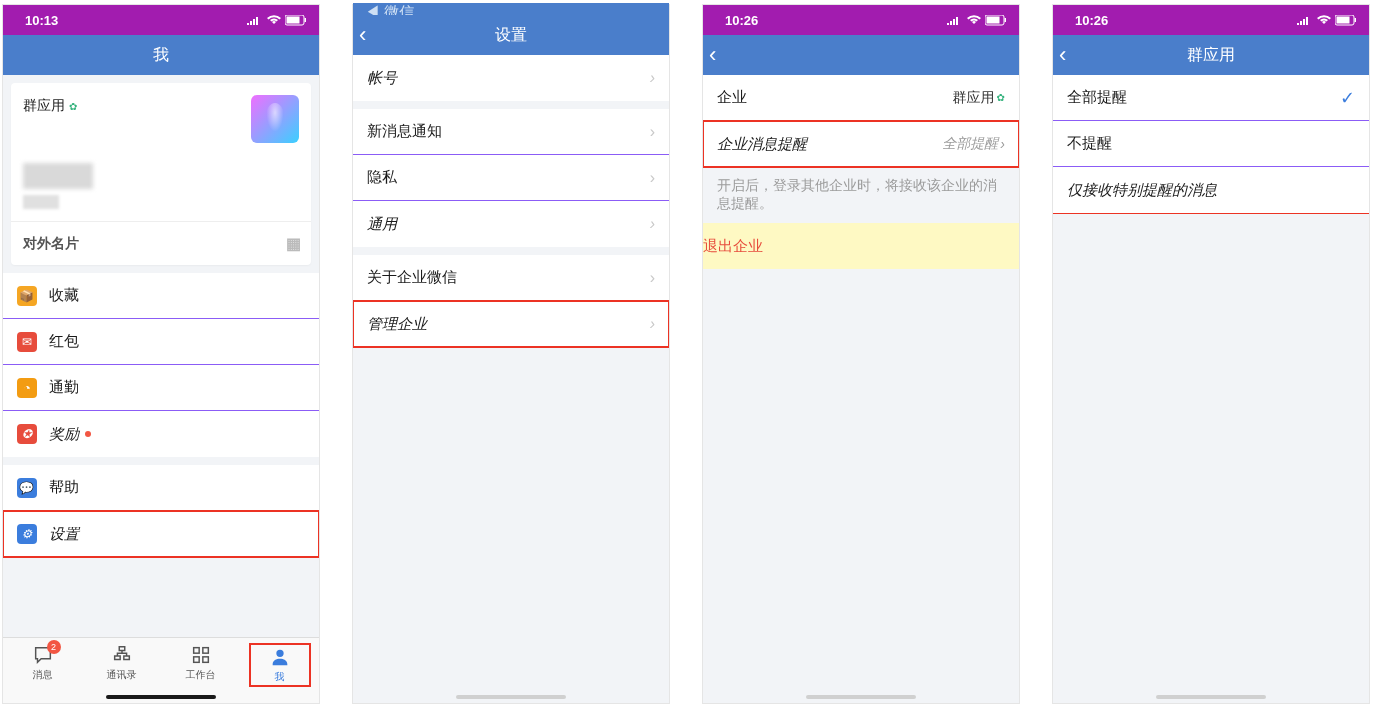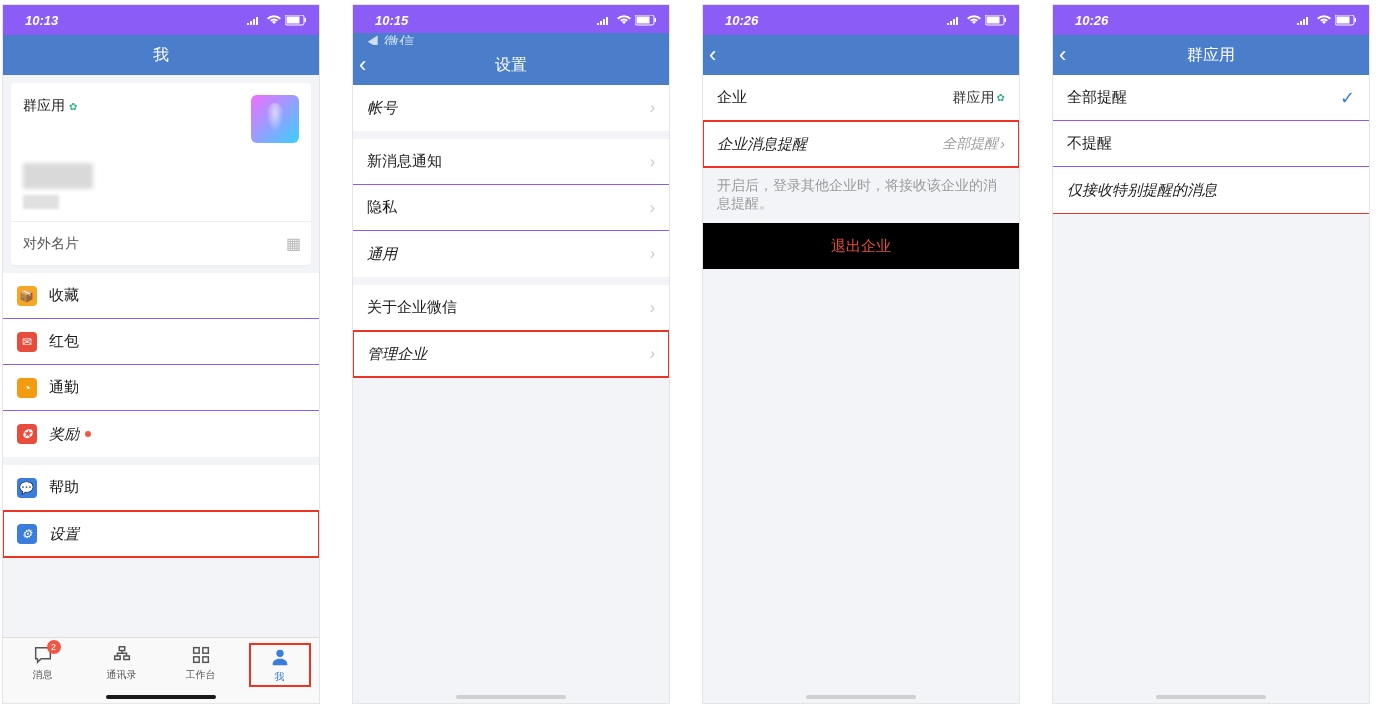--- a/index.html
+++ b/index.html
@@ -25,21 +25,21 @@
     .status-bar {
       height: 30px;
       display: flex;
       align-items: center;
       justify-content: space-between;
       padding: 0 12px 0 22px;
       color: #fff;
       font-size: 13px;
       font-weight: 600;
     }
-    .status-bar.blue { background: #8b5cf6; font-style: italic; }
+    .status-bar.blue { background: #a21caf; }
     .status-right { display: flex; align-items: center; gap: 4px; }
     .sub-return {
       font-size: 15px;
       color: #cfe0f4;
       padding-left: 12px;
       margin-top: -2px;
       background: #4a7ecb;
       height: 12px;
     }
     
@@ -92,21 +92,21 @@
       width: 36px; height: 14px;
       background: #e0e0e0;
       filter: blur(1.5px);
       margin-bottom: 12px;
     }
     .ext-card-row {
       border-top: 1px solid #eee;
       margin: 0 -12px;
       padding: 12px;
       display: flex; justify-content: space-between; align-items: center;
-      color: #555; font-size: 14px;
+      color: #555; font-size: 14px; font-weight: bold;
     }
     .qr { color: #bbb; font-size: 16px; letter-spacing: -2px; }
     .list { background: #fff; margin-top: 8px; }
     .list.nomargin { margin-top: 0; }
     .row {
       display: flex; align-items: center;
       height: 46px;
       padding: 0 14px;
       border-bottom: 1px solid #8b5cf6;
       font-size: 15px;
@@ -118,22 +118,22 @@
     .row .secondary { margin-left: auto; color: #9b9b9b; font-size: 14px; display:flex; align-items:center; gap:2px;}
     .icon {
       width: 20px; height: 20px; border-radius: 4px;
       margin-right: 12px; display: inline-flex; align-items:center; justify-content:center;
       color: #fff; font-size: 12px;
     }
     .dot { width:6px; height:6px; border-radius:50%; background:#f25643; margin-left:6px; }
     .hl-red { outline: 2px solid #ec3324; outline-offset: -1px; }
     .helper-text { font-size: 14px; color: #9b9b9b; padding: 10px 14px; }
     .danger-row {
-      display:flex; justify-content:center; align-items:center;
-      height:46px; background:#000000; color:#e74c3c; font-size:15px;
+      display:flex; align-items:center;
+      height:46px; background:#fef9c3; color:#e74c3c; font-size:15px;
     }
     .gap { height: 10px; }
     .check { margin-left:auto; color:#3b7ddd; font-size:18px; }
     
     .tabbar {
       height: 66px;
       background: #f9f9f9;
       border-top: 1px solid #ddd;
       display: flex;
       justify-content: space-around;
@@ -274,36 +274,20 @@
       <svg viewBox="0 0 24 24">
           <path fill="#3b7ddd" d="M12 12a4 4 0 100-8 4 4 0 000 8zm-8 8c0-4 4-6 8-6s8 2 8 6v1H4z"></path>
         </svg>
       <span>我</span>
     </div>
   </div>
   <div class="home-indicator"></div>
 </div>
 
 <div class="phone">
-  <div class="status-bar blue">
-    <span>10:15</span>
-    <span class="status-right">
-      <svg width="16" height="10" viewBox="0 0 16 10">
-          <path fill="#fff" d="M0 8h2v2H0zM3 6h2v4H3zM6 4h2v6H6zM9 2h2v8H9z"></path>
-        </svg>
-      <svg width="14" height="10" viewBox="0 0 14 10">
-          <path fill="#fff" d="M7 9L5 7a3 3 0 014 0zm-4-4a6 6 0 018 0l-1.5 1.5a4 4 0 00-5 0zM0 3a10 10 0 0114 0l-1.5 1.5a8 8 0 00-11 0z"></path>
-        </svg>
-      <svg width="22" height="11" viewBox="0 0 22 11">
-          <rect x="0" y="0" width="19" height="10" rx="2" fill="none" stroke="#fff"></rect>
-          <rect x="1.5" y="1.5" width="13" height="7" fill="#fff"></rect>
-          <rect x="19.5" y="3" width="1.5" height="4" fill="#fff"></rect>
-        </svg>
-    </span>
-  </div>
   <div class="sub-return">◀ <span>微信</span></div>
   <div class="nav">
     <span class="back">‹</span>
     <span>设置</span>
   </div>
   <div class="content">
     <div class="list nomargin">
       <div class="row">
         <span>帐号</span>
         <span class="chev">›</span>

